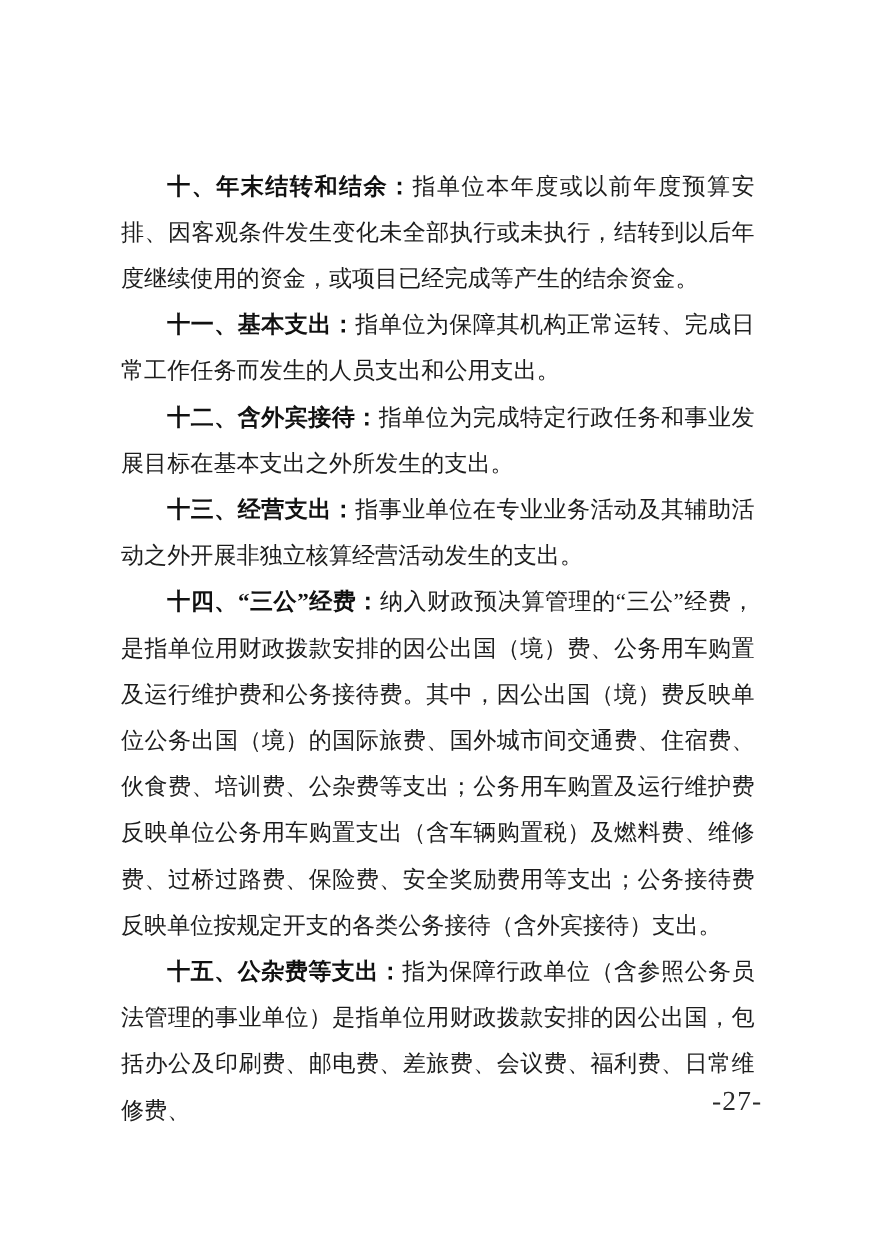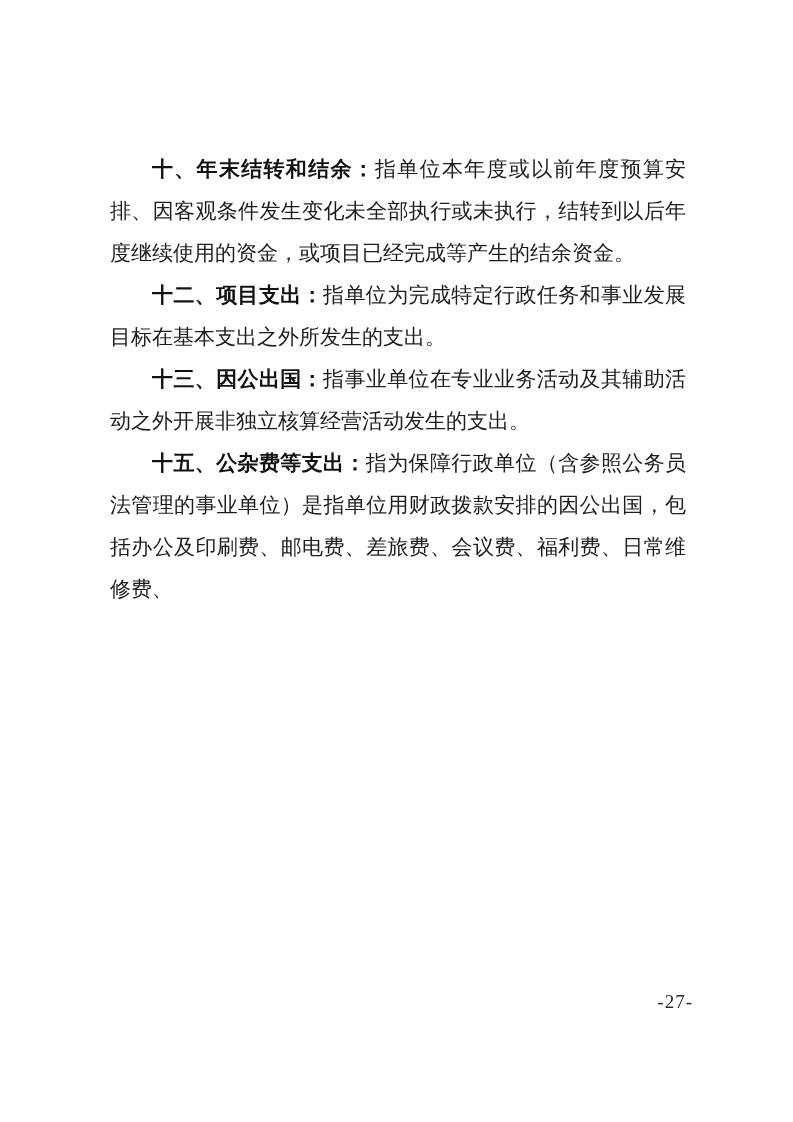--- a/index.html
+++ b/index.html
@@ -38,30 +38,32 @@
     word-break: break-all;
   }
   .para .term {
     font-weight: bold;
     color: #111111;
   }
   .page-number {
     position: absolute;
     top: 990px;
     right: 100px;
-    font-size: 19px;
+    font-size: 25px;
     line-height: 24px;
     color: #2a2a2a;
     letter-spacing: 1px;
   }
 </style>
 </head>
 <body>
 
 <div class="page">
   <div class="text-block">
     <p class="para"><span class="term">十、年末结转和结余：</span><span class="body-text">指单位本年度或以前年度预算安排、因客观条件发生变化未全部执行或未执行，结转到以后年度继续使用的资金，或项目已经完成等产生的结余资金。</span></p>
-    <p class="para"><span class="term">十二、项目支出：</span><span class="body-text">指单位为完成特定行政任务和事业发展目标在基本支出之外所发生的支出。</span></p>
-    <p class="para"><span class="term">十三、因公出国：</span><span class="body-text">指事业单位在专业业务活动及其辅助活动之外开展非独立核算经营活动发生的支出。</span></p>
+    <p class="para"><span class="term">十一、基本支出：</span><span class="body-text">指单位为保障其机构正常运转、完成日常工作任务而发生的人员支出和公用支出。</span></p>
+    <p class="para"><span class="term">十二、含外宾接待：</span><span class="body-text">指单位为完成特定行政任务和事业发展目标在基本支出之外所发生的支出。</span></p>
+    <p class="para"><span class="term">十三、经营支出：</span><span class="body-text">指事业单位在专业业务活动及其辅助活动之外开展非独立核算经营活动发生的支出。</span></p>
+    <p class="para"><span class="term">十四、“三公”经费：</span><span class="body-text">纳入财政预决算管理的“三公”经费，是指单位用财政拨款安排的因公出国（境）费、公务用车购置及运行维护费和公务接待费。其中，因公出国（境）费反映单位公务出国（境）的国际旅费、国外城市间交通费、住宿费、伙食费、培训费、公杂费等支出；公务用车购置及运行维护费反映单位公务用车购置支出（含车辆购置税）及燃料费、维修费、过桥过路费、保险费、安全奖励费用等支出；公务接待费反映单位按规定开支的各类公务接待（含外宾接待）支出。</span></p>
     <p class="para"><span class="term">十五、公杂费等支出：</span><span class="body-text">指为保障行政单位（含参照公务员法管理的事业单位）是指单位用财政拨款安排的因公出国，包括办公及印刷费、邮电费、差旅费、会议费、福利费、日常维修费、</span></p>
   </div>
   <div class="page-number">-27-</div>
 </div>
 
 </body></html>

